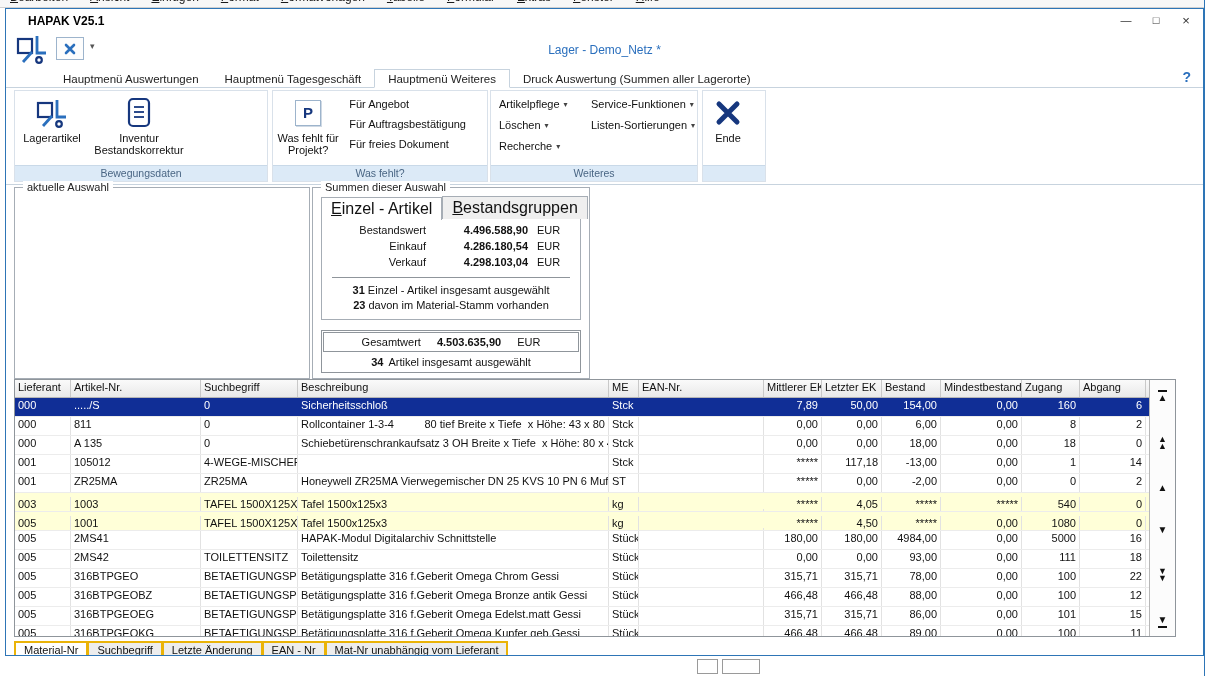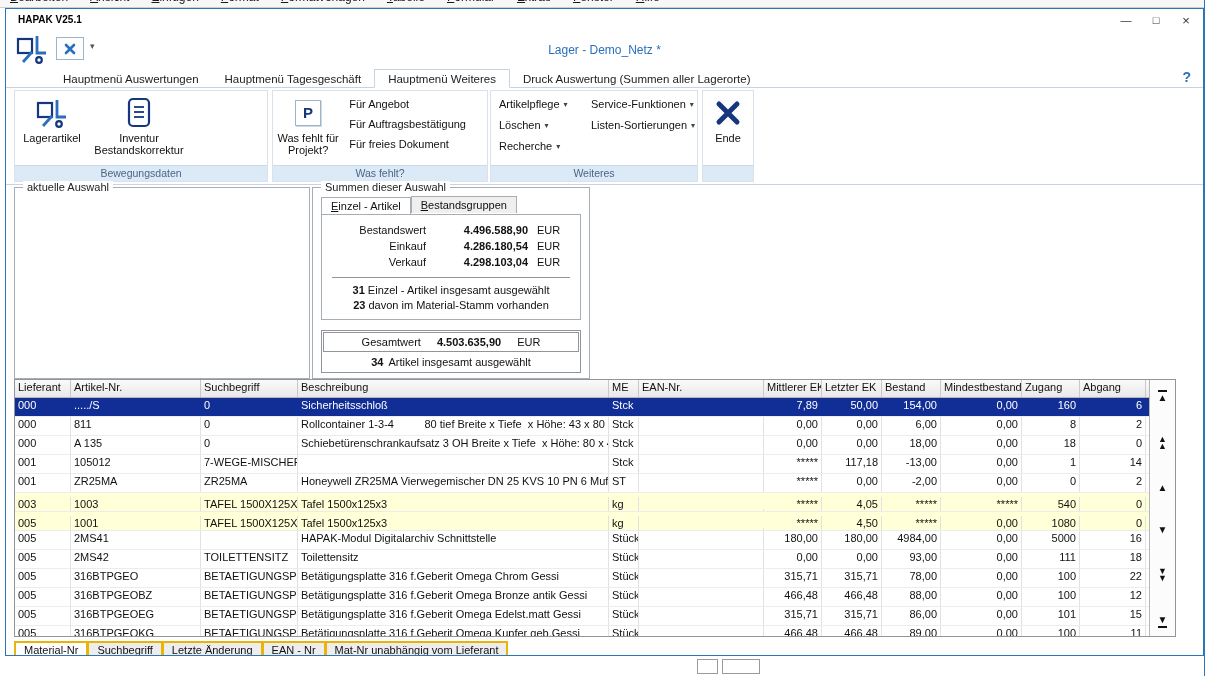--- a/index.html
+++ b/index.html
@@ -12,21 +12,21 @@
   .bg-mi{display:inline-block;}
   .bg-mi::first-letter{text-decoration:underline;}
   .bg-right-edge{position:absolute;top:0;right:0;width:11px;height:676px;background:#ffffff;border-left:1px solid #2e75b6;}
   .bg-bottom-box{position:absolute;background:#ffffff;border:1px solid #9a9a9a;box-sizing:border-box;}
   .bg-box-a{left:697px;top:659px;width:21px;height:15px;}
   .bg-box-b{left:722px;top:659px;width:38px;height:15px;}
 
   
   .app-window{position:absolute;left:5px;top:8px;width:1199px;height:648px;background:#ffffff;border:1px solid #2e75b6;box-sizing:border-box;overflow:hidden;}
   .titlebar{position:absolute;top:0;left:0;right:0;height:24px;background:#ffffff;}
-  .app-title{position:absolute;left:12px;top:5px;font-size:10px;font-weight:bold;color:#000;}
+  .app-title{position:absolute;left:22px;top:5px;font-size:12px;font-weight:bold;color:#000;}
   .win-controls{position:absolute;right:2px;top:1px;display:flex;}
   .wbtn{width:30px;height:20px;display:flex;align-items:center;justify-content:center;font-size:11px;color:#333;cursor:default;}
   .wbtn.close{font-size:13px;}
 
   
   .qat-row{position:absolute;top:24px;left:0;right:0;height:34px;}
   .app-icon{position:absolute;left:10px;top:0px;}
   .qat-btn{position:absolute;left:50px;top:4px;width:26px;height:21px;border:1px solid #9db4cc;background:#fdfdfd;display:flex;align-items:center;justify-content:center;}
   .qat-drop{position:absolute;left:84px;top:8px;font-size:9px;color:#555;}
   .doc-title{position:absolute;left:0;right:0;top:10px;text-align:center;font-size:12px;color:#2a6fbd;}
@@ -36,21 +36,21 @@
   .rtab{padding:3px 13px 2px 13px;font-size:11.5px;color:#222;white-space:nowrap;cursor:default;}
   .rtab.active{background:#ffffff;border:1px solid #c7d3de;border-bottom:1px solid #ffffff;position:relative;z-index:2;margin-bottom:-1px;}
   .help-q{position:absolute;right:12px;top:60px;font-size:14px;font-weight:bold;color:#2a6fbd;z-index:3;}
 
   
   .ribbon{position:absolute;top:78px;left:0;right:0;height:98px;background:#ffffff;border-top:1px solid #c7d3de;border-bottom:1px solid #c7d3de;box-sizing:border-box;}
   .rgroup{position:absolute;top:2px;height:92px;border:1px solid #d9e1ea;box-sizing:border-box;display:flex;flex-direction:column;background:#ffffff;}
   .g1{left:8px;width:254px;}
   .g2{left:266px;width:216px;}
   .g3{left:484px;width:208px;}
-  .g4{left:696px;width:52px;}
+  .g4{left:696px;width:64px;}
   .rgroup-content{flex:1;display:flex;align-items:stretch;overflow:hidden;}
   .rgroup-label{height:15px;line-height:15px;text-align:center;font-size:10.5px;color:#4a6684;background:#dceaf7;border-top:1px solid #c9d9e8;}
   .rb-big{display:flex;flex-direction:column;align-items:center;padding:5px 4px 0 4px;text-align:center;font-size:11px;line-height:12px;cursor:default;}
   .rb-big .rb-icon{height:34px;display:flex;align-items:center;justify-content:center;margin-bottom:2px;}
   .rb-big{width:74px;box-sizing:border-box;}
   .rb-big.wide{width:100px;}
   .rb-stack{display:flex;flex-direction:column;padding:8px 2px 0 2px;gap:9px;font-size:11px;width:66px;}
   .rb-small{cursor:default;padding:1px 4px;white-space:nowrap;}
   .rb-lines{display:flex;flex-direction:column;padding:7px 4px 0 6px;gap:8px;font-size:11px;width:142px;}
   .rb-line{cursor:default;white-space:nowrap;}
@@ -61,21 +61,21 @@
   .caret{font-size:8px;color:#444;}
   .p-icon{width:24px;height:24px;border:1px solid #9db4cc;box-shadow:1px 1px 0 #cfd9e4;background:#ffffff;display:flex;align-items:center;justify-content:center;font-size:15px;font-weight:bold;color:#16377e;}
 
   
   .fieldset{position:absolute;border:1px solid #a6adb5;box-sizing:border-box;background:#ffffff;}
   .fs-legend{position:absolute;top:-7px;left:8px;background:#ffffff;padding:0 4px;font-size:11px;color:#222;}
   .fs1{left:8px;top:178px;width:296px;height:192px;}
   .fs2{left:306px;top:178px;width:278px;height:192px;}
 
   .sum-tabstrip{position:absolute;top:8px;left:8px;display:flex;align-items:flex-end;z-index:2;}
-  .sum-tab{font-size:11px;padding:2px 9px;border:1px solid #a6adb5;border-bottom:none;background:#efefef;cursor:default;}
+  .sum-tab{font-size:16px;padding:2px 9px;border:1px solid #a6adb5;border-bottom:none;background:#efefef;cursor:default;}
   .sum-tab.active{background:#ffffff;margin-bottom:-1px;position:relative;z-index:3;}
   .sum-tab::first-letter{text-decoration:underline;}
   .sum-panel{position:absolute;top:26px;left:8px;right:8px;border:1px solid #a6adb5;padding:7px 0 5px 0;background:#ffffff;}
   .sv-row{display:flex;height:16px;align-items:center;padding-left:12px;}
   .sv-label{width:92px;text-align:right;}
   .sv-value{width:102px;text-align:right;font-weight:bold;}
   .sv-cur{padding-left:9px;}
   .sum-sep{border-top:1px solid #8f959b;margin:7px 10px 6px 10px;}
   .cnt-row{text-align:center;height:15px;}
   .gesamt-box{position:absolute;left:8px;right:8px;top:142px;border:1px solid #8f959b;background:#ffffff;}
@@ -364,21 +364,21 @@
               <div class="td c6 num">0,00</div>
               <div class="td c7 num">0,00</div>
               <div class="td c8 num">18,00</div>
               <div class="td c9 num">0,00</div>
               <div class="td c10 num">18</div>
               <div class="td c11 num">0</div>
             </div>
             <div class="tr">
               <div class="td c0">001</div>
               <div class="td c1">105012</div>
-              <div class="td c2">7-WEGE-MISCHER</div>
+              <div class="td c2">4-WEGE-MISCHER</div>
               <div class="td c3"></div>
               <div class="td c4">Stck</div>
               <div class="td c5"></div>
               <div class="td c6 num">*****</div>
               <div class="td c7 num">117,18</div>
               <div class="td c8 num">-13,00</div>
               <div class="td c9 num">0,00</div>
               <div class="td c10 num">1</div>
               <div class="td c11 num">14</div>
             </div>

